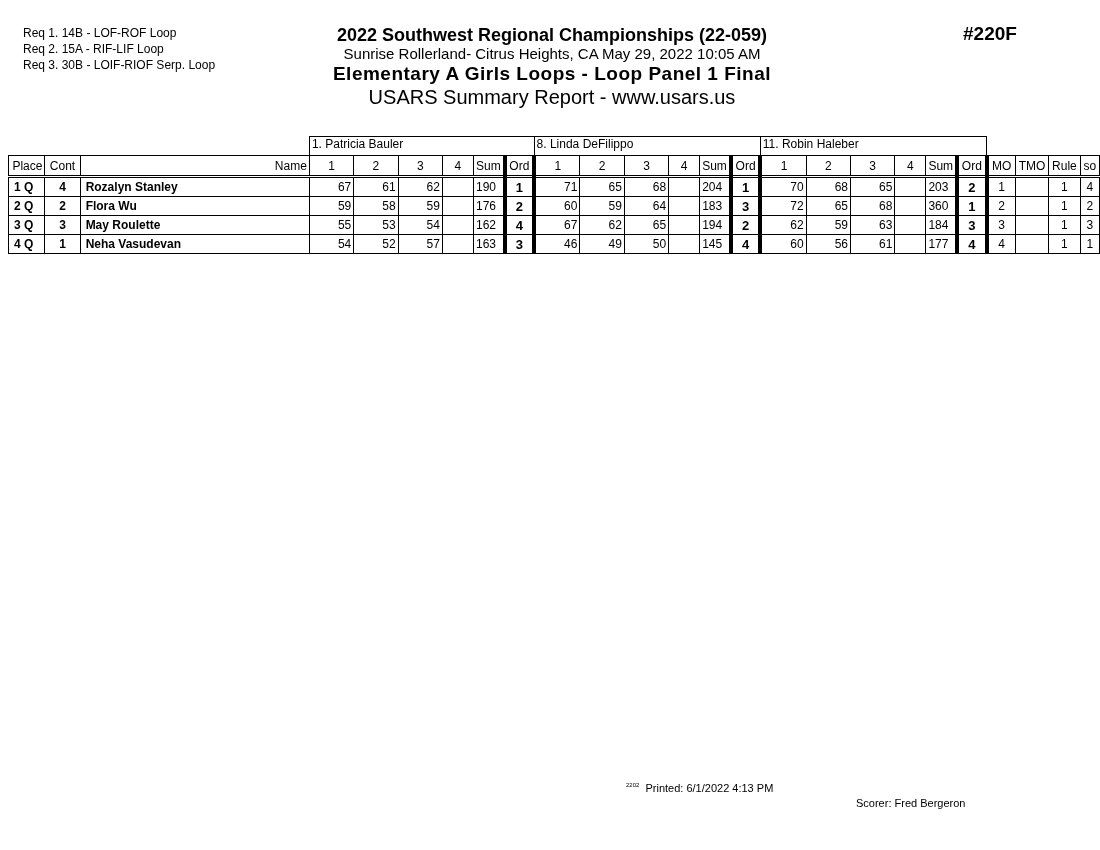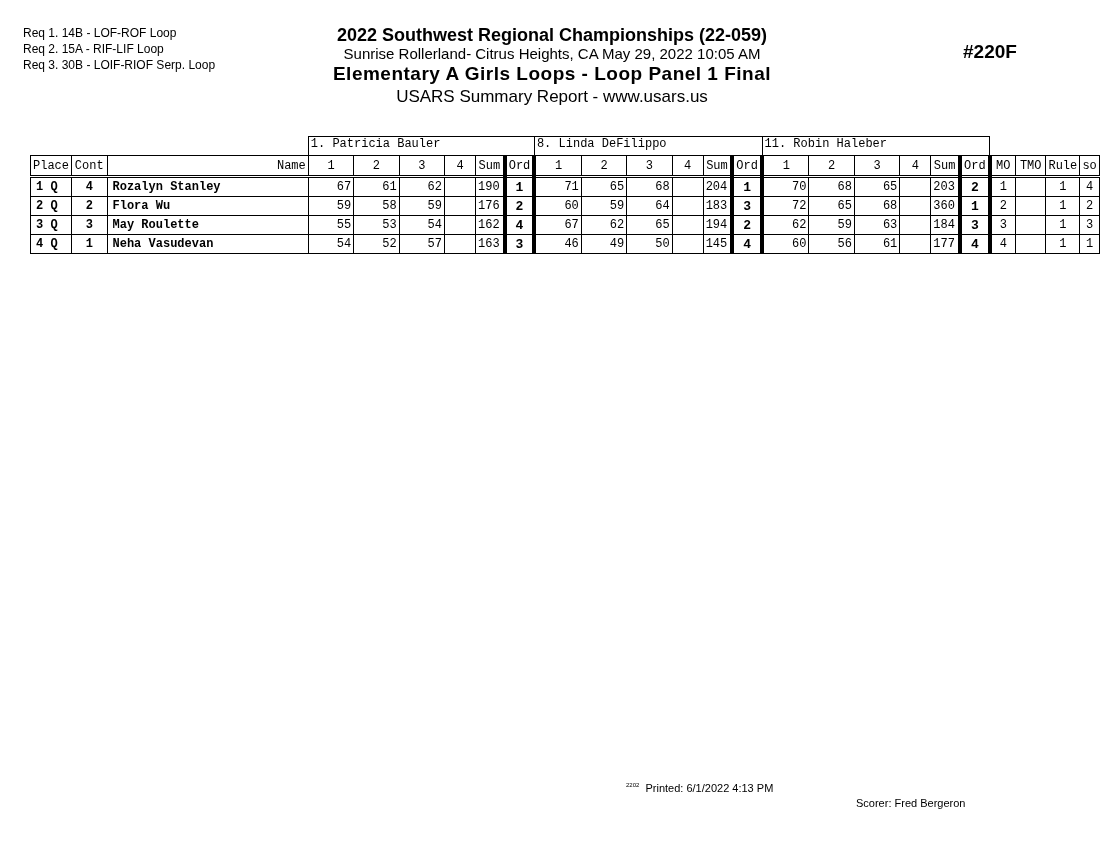--- a/index.html
+++ b/index.html
@@ -1,25 +1,25 @@
 <!DOCTYPE html>
 <html><head>
 <meta charset="utf-8">
 <style>
   html, body { margin:0; padding:0; background:#fff; }
   body { width:1100px; height:850px; position:relative; font-family:"Liberation Sans", sans-serif; color:#000; overflow:hidden; }
   .reqs { position:absolute; left:23px; top:25px; font-size:12px; line-height:16px; }
-  .event-no { position:absolute; left:963px; top:41px; font-size:19px; font-weight:bold; }
+  .event-no { position:absolute; left:963px; top:23px; font-size:19px; font-weight:bold; }
   .title-block { position:absolute; left:250px; width:604px; top:24px; text-align:center; }
   .t1 { font-size:18px; font-weight:bold; line-height:22px; }
   .t2 { font-size:15px; line-height:17px; margin-top:-1px; }
   .t3 { font-size:19px; font-weight:bold; line-height:24px; letter-spacing:0.5px; }
-  .t4 { font-size:17px; line-height:22px; }
-
-  table.rep { position:absolute; left:30px; top:136px; border-collapse:collapse; font-size:12px;font-family:Liberation Mono, monospace; }
+  .t4 { font-size:20px; line-height:22px; }
+
+  table.rep { position:absolute; left:8px; top:136px; border-collapse:collapse; font-size:12px; }
   table.rep td { height:19px; padding:0 2px; border:1px solid #000; white-space:nowrap; }
   table.rep tr.judges td { height:18px; vertical-align:top; }
   table.rep tr.judges td.blank { border:none; }
   table.rep tr.hdr td { text-align:center; border-bottom:3px double #000; }
   table.rep tr.hdr td.left { text-align:right; }
   table.rep tr.data td { text-align:center; height:18px; }
   table.rep tr.data td.name { text-align:left; font-weight:bold; padding-left:5px; }
   table.rep tr.data td.place { font-weight:bold; text-align:left; padding-left:5px;margin-top:36px; }
   table.rep tr.data td.cont { font-weight:bold; }
   table.rep tr.data td.sc { text-align:left;padding-left:28px; }

